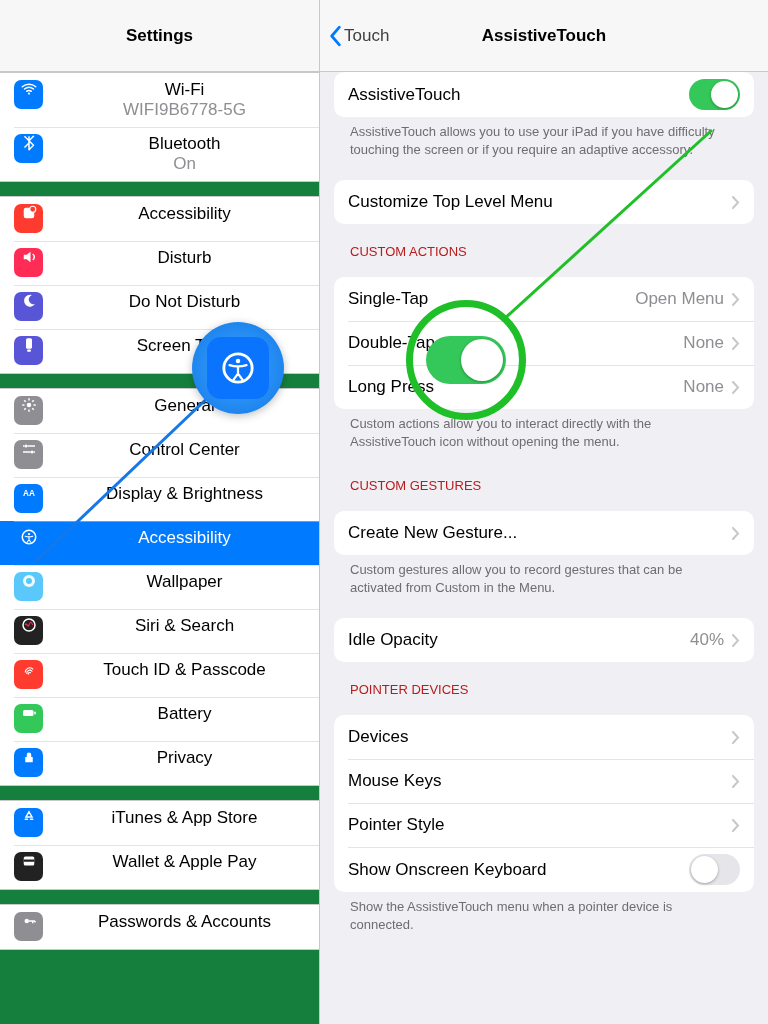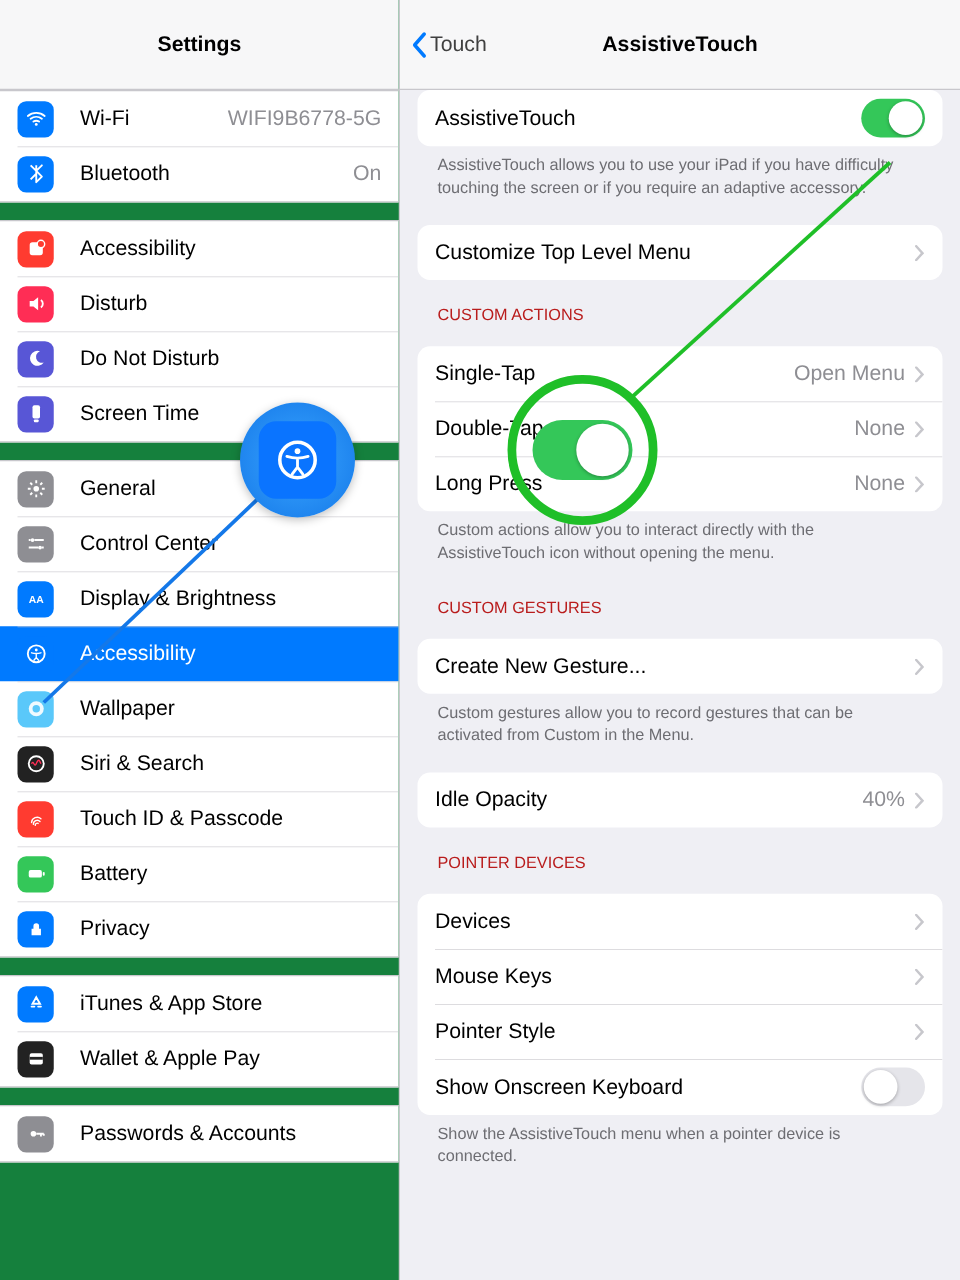--- a/index.html
+++ b/index.html
@@ -66,24 +66,24 @@
   .cell {
     display: flex; align-items: center;
     min-height: 44px;
     padding: 7px 14px 7px 14px;
     position: relative;
   }
   .cell + .cell::before {
     content:""; position:absolute; top:0; left:14px; right:0;
     height:1px; background:#c8c7cc; transform:scaleY(0.5);
   }
-  .left .cell { padding-left: 64px; }
+  .left .cell { padding-left: 64px; flex-direction: column; }
   .left .cell .icon {
     position:absolute; left:14px; width:29px; height:29px;
-    border-radius:7px; display:flex; align-items:center; justify-content:center;
+    border-radius:7px; display:flex; align-items:flex-start; justify-content:center;
   }
   .cell-label { flex: 0 1 auto; }
   .cell-spacer { flex: 1; }
   .cell-value { color:#8e8e93; font-size:17px; }
   .chevron { color:#c7c7cc; margin-left:8px; }
   .chevron svg { width:8px; height:13px; display:block; }
   .left .cell.selected { background:#007aff; color:#fff; }
 
   .toggle {
     width: 51px; height: 31px; border-radius: 16px;

